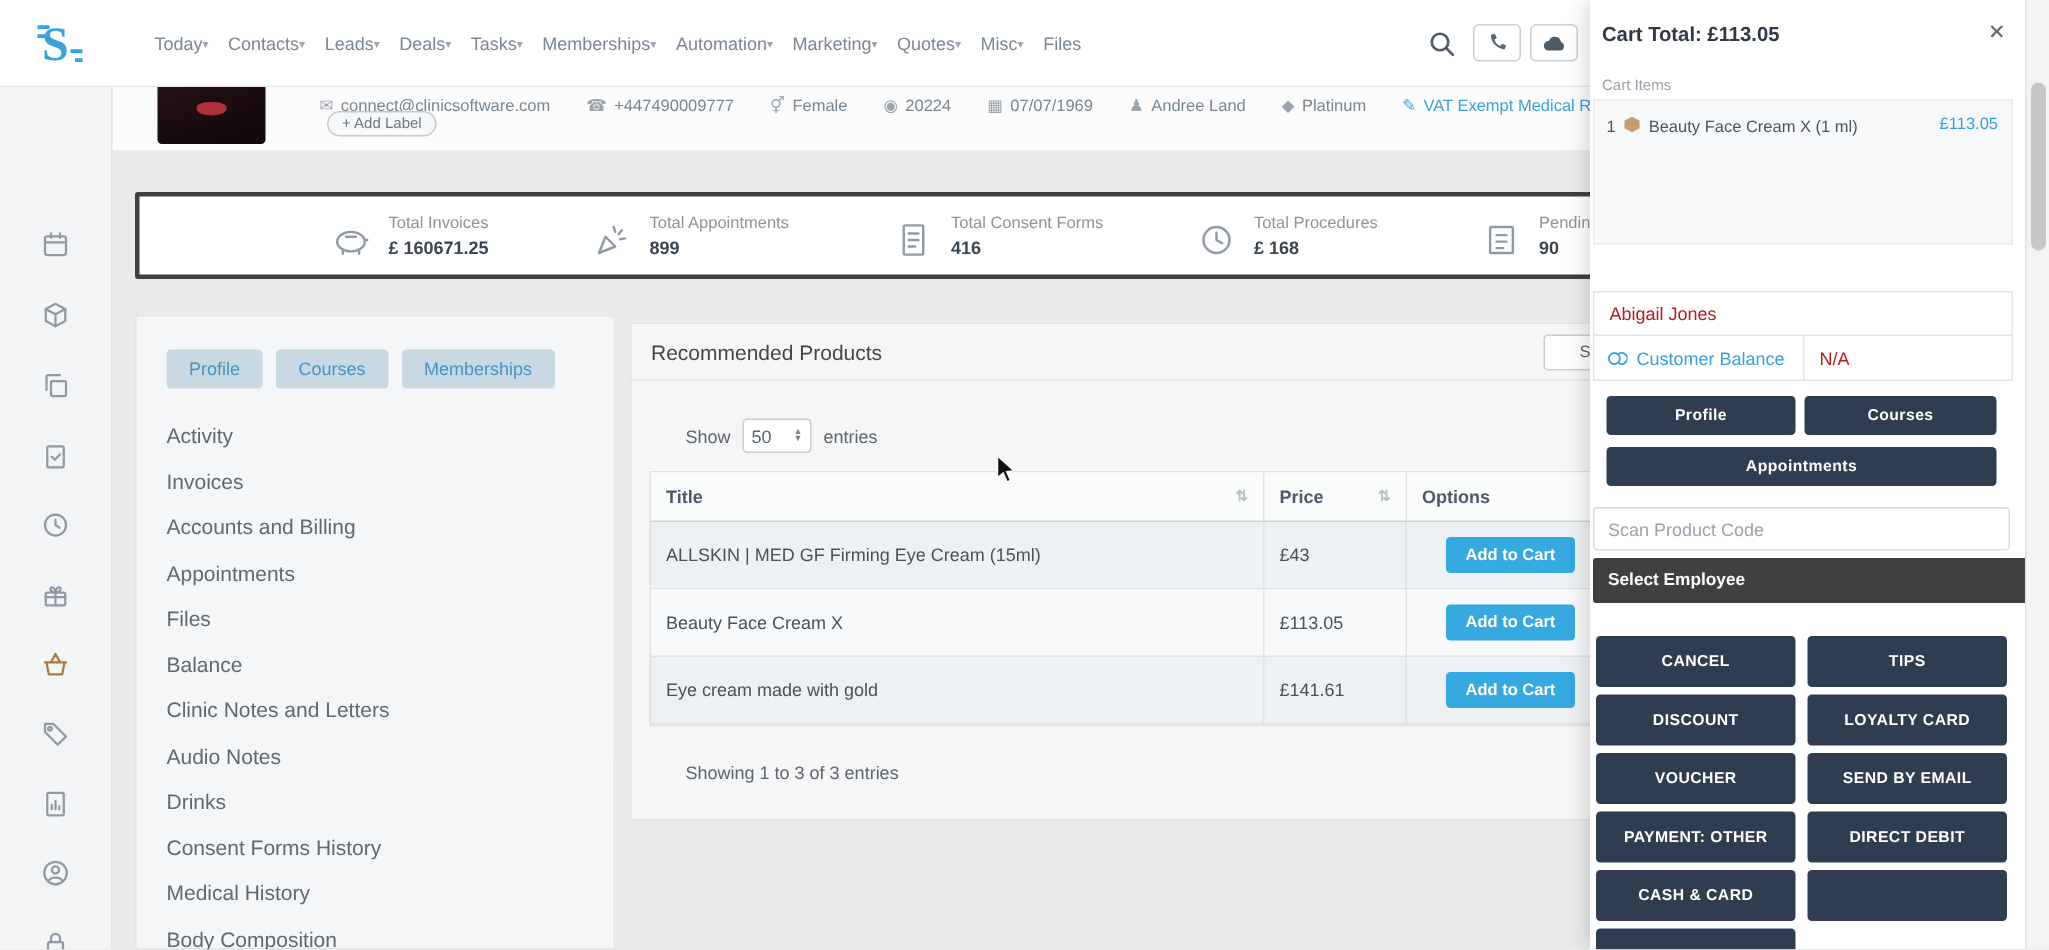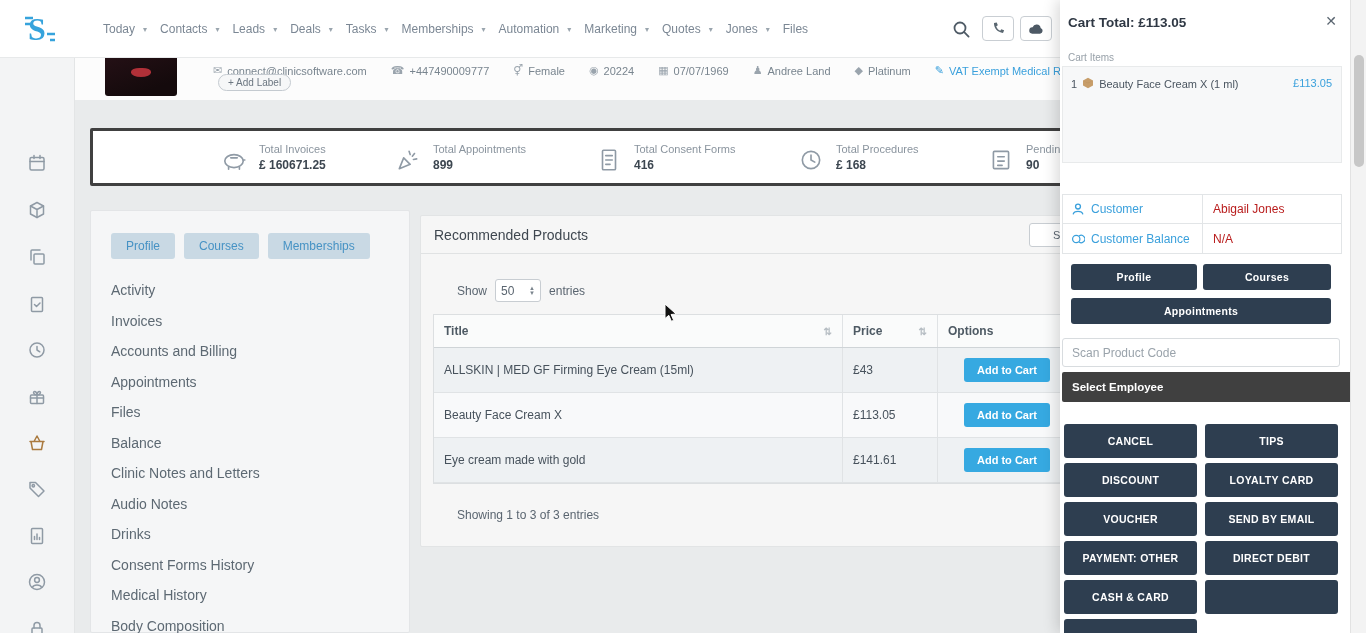--- a/index.html
+++ b/index.html
@@ -4,21 +4,21 @@
 <style>
   *{box-sizing:border-box;margin:0;padding:0}
   html,body{width:1366px;height:633px;overflow:hidden}
   body{font-family:"Liberation Sans",sans-serif;background:#e9ebec}
   .app{position:relative;width:1366px;height:633px;overflow:hidden;background:#e9ebec}
   svg.ic{stroke:#8f9aa5;fill:none;stroke-width:1.5;stroke-linecap:round;stroke-linejoin:round}
   
   .topbar{position:absolute;left:0;top:0;width:1366px;height:58px;background:#fff;border-bottom:1px solid #e7e9ea;z-index:6}
   .logo{position:absolute;left:20px;top:8px;width:40px;height:42px;cursor:pointer}
   .main-nav{position:absolute;left:103px;top:0;height:58px;display:flex;align-items:center;gap:13px}
-  .nav-item{font-size:12px;color:#7b8794;display:flex;align-items:center;gap:8px;cursor:pointer;white-space:nowrap}
+  .nav-item{font-size:12px;color:#7b8794;display:flex;align-items:center;gap:0;cursor:pointer;white-space:nowrap}
   .caret{font-size:8px;color:#9aa5ae}
   .hicon{position:absolute;top:20px;cursor:pointer}
   .hbtn{position:absolute;top:16px;width:32px;height:25px;border:1px solid #c9ced3;border-radius:4px;background:#fff;display:flex;align-items:center;justify-content:center;cursor:pointer}
   
   .rail{position:absolute;left:0;top:58px;width:75px;height:575px;background:#f3f4f5;border-right:1px solid #e3e5e6;z-index:2}
   .rail-ic{position:absolute;left:26px;width:22px;height:22px;display:flex;align-items:center;justify-content:center;cursor:pointer}
   
   .band{position:absolute;left:75px;top:58px;width:1291px;height:42px;background:#fcfcfc;z-index:1}
   .avatar{position:absolute;left:105px;top:42px;width:72px;height:54px;background:linear-gradient(160deg,#241015 20%,#140a0c 80%);border-radius:3px;z-index:2;overflow:hidden}
   .lips{position:absolute;left:26px;top:26px;width:20px;height:9px;background:#b03038;border-radius:50% 50% 60% 60%}
@@ -129,21 +129,21 @@
         </span>
       <span class="nav-item">
           <span>Marketing</span>
           <span class="caret">▾</span>
         </span>
       <span class="nav-item">
           <span>Quotes</span>
           <span class="caret">▾</span>
         </span>
       <span class="nav-item">
-          <span>Jones</span>
+          <span>Misc</span>
           <span class="caret">▾</span>
         </span>
       <span class="nav-item">
           <span>Files</span>
         </span>
     </nav>
     <span class="hicon" style="left:952px">
       <svg width="18" height="18" viewBox="0 0 18 18" fill="none" stroke="#4f5b66" stroke-width="1.8" stroke-linecap="round">
           <circle cx="8" cy="8" r="5.5"></circle>
           <path d="M12.2 12.2 16.6 16.6"></path>
@@ -397,27 +397,20 @@
         <span><svg width="12" height="12" viewBox="0 0 12 12">
               <path fill="#c79d69" d="M1 3.5 6 .8l5 2.7v5L6 11.2 1 8.5Z"></path>
               <path fill="#a87f4f" d="M1 3.5 6 6l5-2.5L6 6.2Z"></path>
             </svg></span>
         <span>Beauty Face Cream X (1 ml)</span>
       </div>
       <span class="iprice">£113.05</span>
     </div>
     <div class="ctable">
       <div class="crow">
-        <span class="ccell-l">
-          <svg width="14" height="14" viewBox="0 0 16 16" fill="none" stroke="#3aa0dc" stroke-width="1.5" stroke-linecap="round">
-              <circle cx="8" cy="5.2" r="2.8"></circle>
-              <path d="M2.6 13.5c1-3.8 9.8-3.8 10.8 0"></path>
-            </svg>
-          <span>Customer</span>
-        </span>
         <span class="ccell-r">Abigail Jones</span>
       </div>
       <div class="crow">
         <span class="ccell-l">
           <svg width="14" height="14" viewBox="0 0 16 16" fill="none" stroke="#3aa0dc" stroke-width="1.4">
               <circle cx="6" cy="8" r="4.2"></circle>
               <path d="M9.2 4.6a4.2 4.2 0 1 1 0 6.8"></path>
             </svg>
           <span>Customer Balance</span>
         </span>

